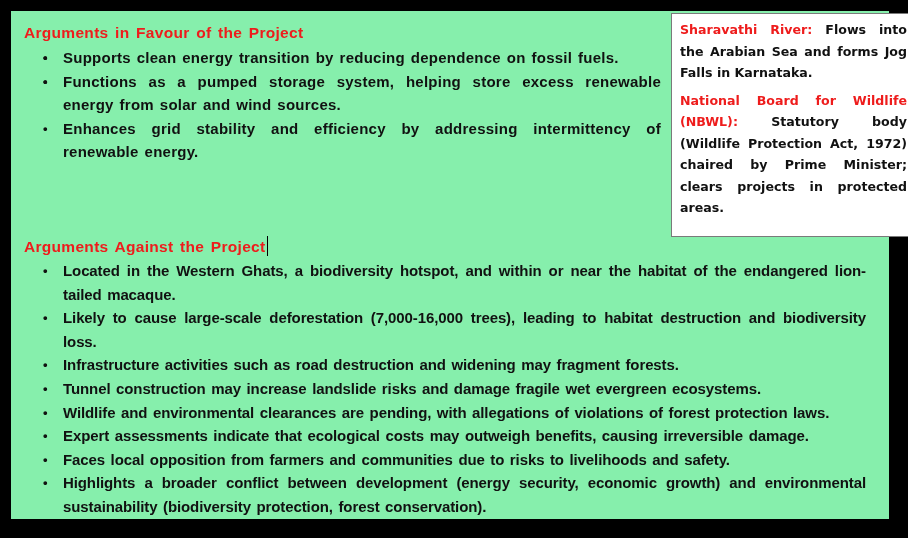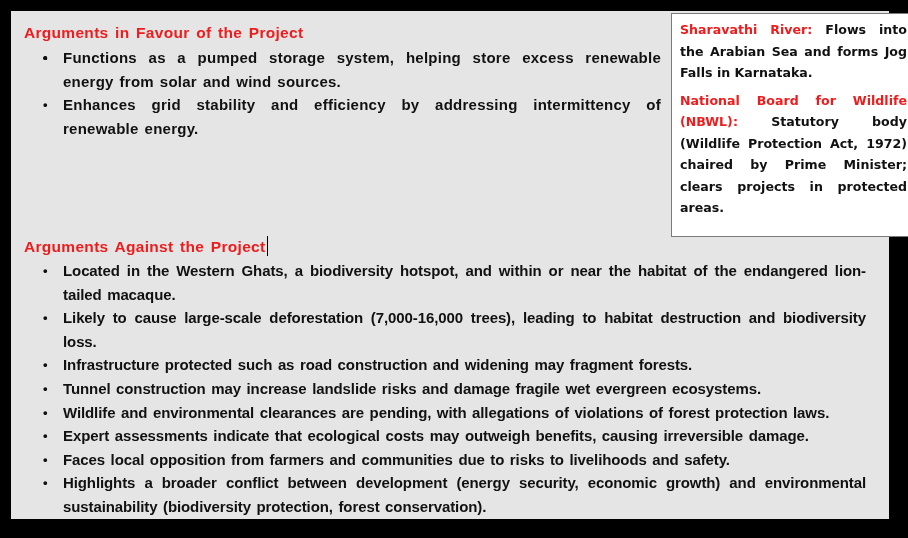--- a/index.html
+++ b/index.html
@@ -2,21 +2,21 @@
 <html><head>
 <meta charset="utf-8">
 <style>
   html, body { margin:0; padding:0; }
   body {
     width:908px; height:538px; background:#000; position:relative; overflow:hidden;
     font-family:"Liberation Sans", sans-serif;
   }
   .page {
     position:absolute; left:11px; top:11px; width:878px; height:508px;
-    background:#e5e5e5;
+    background:#86efac;
   }
   .heading {
     position:absolute; left:13px; color:#ee1c1c; font-weight:bold;
     font-size:15.5px; letter-spacing:0.3px; word-spacing:2px; white-space:nowrap;
   }
   .h1 { top:13px; }
   .h2 { top:225px; }
   .cursor {
     display:inline-block; width:1px; height:20px; background:#000;
     vertical-align:-4px; margin-left:1px;
@@ -49,34 +49,34 @@
 <body>
 
 <div class="page">
 
   <div class="heading h1">
     <span>Arguments in Favour of the Project</span>
   </div>
 
   <ul class="list fav">
     <li><span class="bullet">•</span></li>
-    <li><span class="bullet">•</span></li>
+    <li><span class="bullet">•</span><span>Supports clean energy transition by reducing dependence on fossil fuels.</span></li>
     <li><span class="bullet">•</span></li>
     <li><span class="bullet">•</span><span>Functions as a pumped storage system, helping store excess renewable energy from solar and wind sources.</span></li>
     <li><span class="bullet">•</span><span>Enhances grid stability and efficiency by addressing intermittency of renewable energy.</span></li>
   </ul>
 
   <div class="heading h2">
     <span>Arguments Against the Project</span><span class="cursor"></span>
   </div>
 
   <ul class="list against">
     <li><span class="bullet">•</span><span>Located in the Western Ghats, a biodiversity hotspot, and within or near the habitat of the endangered lion-tailed macaque.</span></li>
     <li><span class="bullet">•</span><span>Likely to cause large-scale deforestation (7,000-16,000 trees), leading to habitat destruction and biodiversity loss.</span></li>
-    <li><span class="bullet">•</span><span>Infrastructure protected such as road construction and widening may fragment forests.</span></li>
+    <li><span class="bullet">•</span><span>Infrastructure activities such as road destruction and widening may fragment forests.</span></li>
     <li><span class="bullet">•</span><span>Tunnel construction may increase landslide risks and damage fragile wet evergreen ecosystems.</span></li>
     <li><span class="bullet">•</span><span>Wildlife and environmental clearances are pending, with allegations of violations of forest protection laws.</span></li>
     <li><span class="bullet">•</span><span>Expert assessments indicate that ecological costs may outweigh benefits, causing irreversible damage.</span></li>
     <li><span class="bullet">•</span><span>Faces local opposition from farmers and communities due to risks to livelihoods and safety.</span></li>
     <li><span class="bullet">•</span><span>Highlights a broader conflict between development (energy security, economic growth) and environmental sustainability (biodiversity protection, forest conservation).</span></li>
   </ul>
 
   <div class="sidebar">
     <p><span class="term">Sharavathi River:</span> <span>Flows into the Arabian Sea and forms Jog Falls in Karnataka.</span></p>
     <p><span class="term">National Board for Wildlife (NBWL):</span> <span>Statutory body (Wildlife Protection Act, 1972) chaired by Prime Minister; clears projects in protected areas.</span></p>

